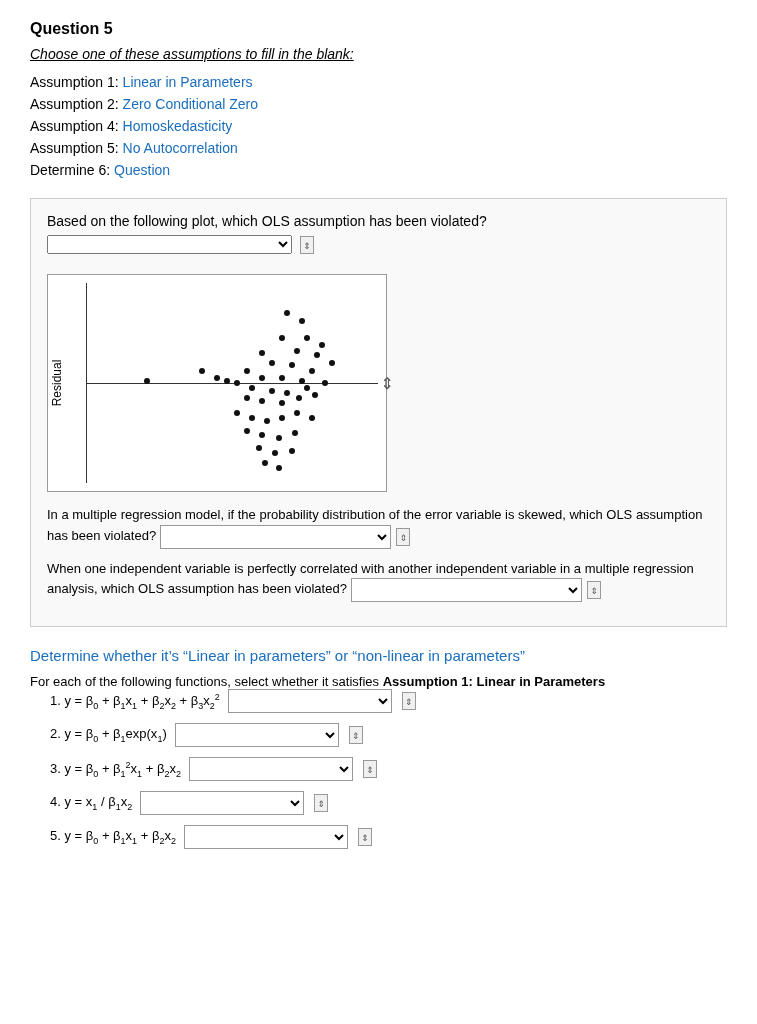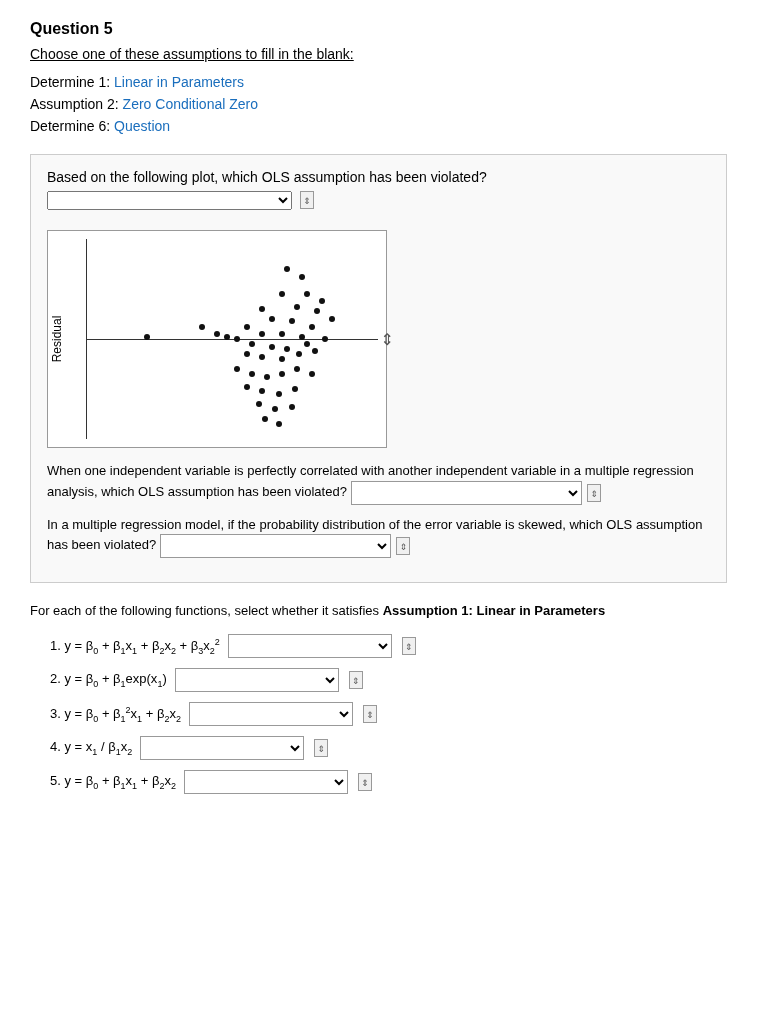--- a/index.html
+++ b/index.html
@@ -10,20 +10,21 @@
       color: #000;
       padding: 20px 30px;
       max-width: 757px;
     }
     .question-title {
       font-weight: bold;
       font-size: 16px;
       margin-bottom: 8px;
     }
     .instruction {
+      font-style: italic;
       text-decoration: underline;
       margin-bottom: 12px;
       font-size: 14px;
       color: #000;
     }
     .assumption-list {
       list-style: none;
       margin-bottom: 20px;
     }
     .assumption-list li {
@@ -108,21 +109,21 @@
       font-size: 16px;
       margin-bottom: 6px;
     }
     .q5-subheader {
       color: #1a6ebd;
       font-size: 15px;
       margin-bottom: 10px;
     }
     .q5-desc {
       font-size: 13px;
-      margin-bottom: 16px;
+      margin-bottom: 0;
     }
     .q5-desc strong {
       font-weight: bold;
     }
     .function-list {
       list-style: none;
       padding-left: 20px;
     }
     .function-list li {
       margin-bottom: 10px;
@@ -150,37 +151,44 @@
       margin-left: 2px;
       position: relative;
       background: #f0f0f0;
       font-size: 9px;
       text-align: center;
       line-height: 18px;
       color: #555;
     }
     .top-inline-row {
       display: flex;
+      align-items: center;
       gap: 6px;
       flex-wrap: wrap;
       margin-bottom: 10px;
     }
   </style>
 </head>
 <body>
 
 <h2 class="question-title">Question 5</h2>
 <p class="instruction">Choose one of these assumptions to fill in the blank:</p>
 
 <ul class="assumption-list">
   <li>
-    <span class="assumption-label">Determine 1: </span><span class="assumption-name">Linear in Parameters</span>
+    <span class="assumption-label">Assumption 1: </span><span class="assumption-name">Linear in Parameters</span>
   </li>
   <li>
     <span class="assumption-label">Assumption 2: </span><span class="assumption-name">Zero Conditional Zero</span>
+  </li>
+  <li>
+    <span class="assumption-label">Assumption 4: </span><span class="assumption-name">Homoskedasticity</span>
+  </li>
+  <li>
+    <span class="assumption-label">Assumption 5: </span><span class="assumption-name">No Autocorrelation</span>
   </li>
   <li>
     <span class="assumption-label">Determine 6: </span><span class="assumption-name">Question</span>
   </li>
 </ul>
 
 <div class="question-box">
 
   
   <div class="top-inline-row">
@@ -252,55 +260,56 @@
       <div class="dot" style="left:205px; top:168px;"></div>
       <div class="dot" style="left:178px; top:180px;"></div>
       <div class="dot" style="left:192px; top:185px;"></div>
 
       <div style="position:absolute; right:-16px; top:50%; transform:translateY(-50%); font-size:16px; color:#555;">⇕</div>
     </div>
   </div>
 
   
   <div class="q-row">
-    <span>When one independent variable is perfectly correlated with another independent variable in a multiple regression analysis, which OLS assumption has been violated?</span>
+    <span>In a multiple regression model, if the probability distribution of the error variable is skewed, which OLS assumption has been violated?</span>
     <div class="inline-select">
       <select>
         <option value=""></option>
         <option value="1">Assumption 1: Linear in Parameters</option>
         <option value="2">Assumption 2: Zero Conditional Mean</option>
         <option value="3">Assumption 3: No Perfect Collinearity</option>
         <option value="4">Assumption 4: Homoskedasticity</option>
         <option value="5">Assumption 5: No Autocorrelation</option>
         <option value="6">Assumption 6: Normality</option>
       </select>
       <span class="spinner-indicator">⇕</span>
     </div>
   </div>
 
   
   <div class="q-row">
-    <span>In a multiple regression model, if the probability distribution of the error variable is skewed, which OLS assumption has been violated?</span>
+    <span>When one independent variable is perfectly correlated with another independent variable in a multiple regression analysis, which OLS assumption has been violated?</span>
     <div class="inline-select">
       <select>
         <option value=""></option>
         <option value="1">Assumption 1: Linear in Parameters</option>
         <option value="2">Assumption 2: Zero Conditional Mean</option>
         <option value="3">Assumption 3: No Perfect Collinearity</option>
         <option value="4">Assumption 4: Homoskedasticity</option>
         <option value="5">Assumption 5: No Autocorrelation</option>
         <option value="6">Assumption 6: Normality</option>
       </select>
       <span class="spinner-indicator">⇕</span>
     </div>
   </div>
 
 </div>
 
 <div class="question5-section">
+  <p class="q5-subheader">Determine whether it’s  “Linear in parameters”  or  “non-linear in parameters”</p>
 
   <p class="q5-desc">
     <span>For each of the following functions, select whether it satisfies </span><strong>Assumption 1: Linear in Parameters</strong>
   </p>
 
   <ul class="function-list">
 
     <li>
       <span>1. y = β<sub>0</sub> + β<sub>1</sub>x<sub>1</sub> + β<sub>2</sub>x<sub>2</sub> + β<sub>3</sub>x<sub>2</sub><sup>2</sup></span>
       <select>

